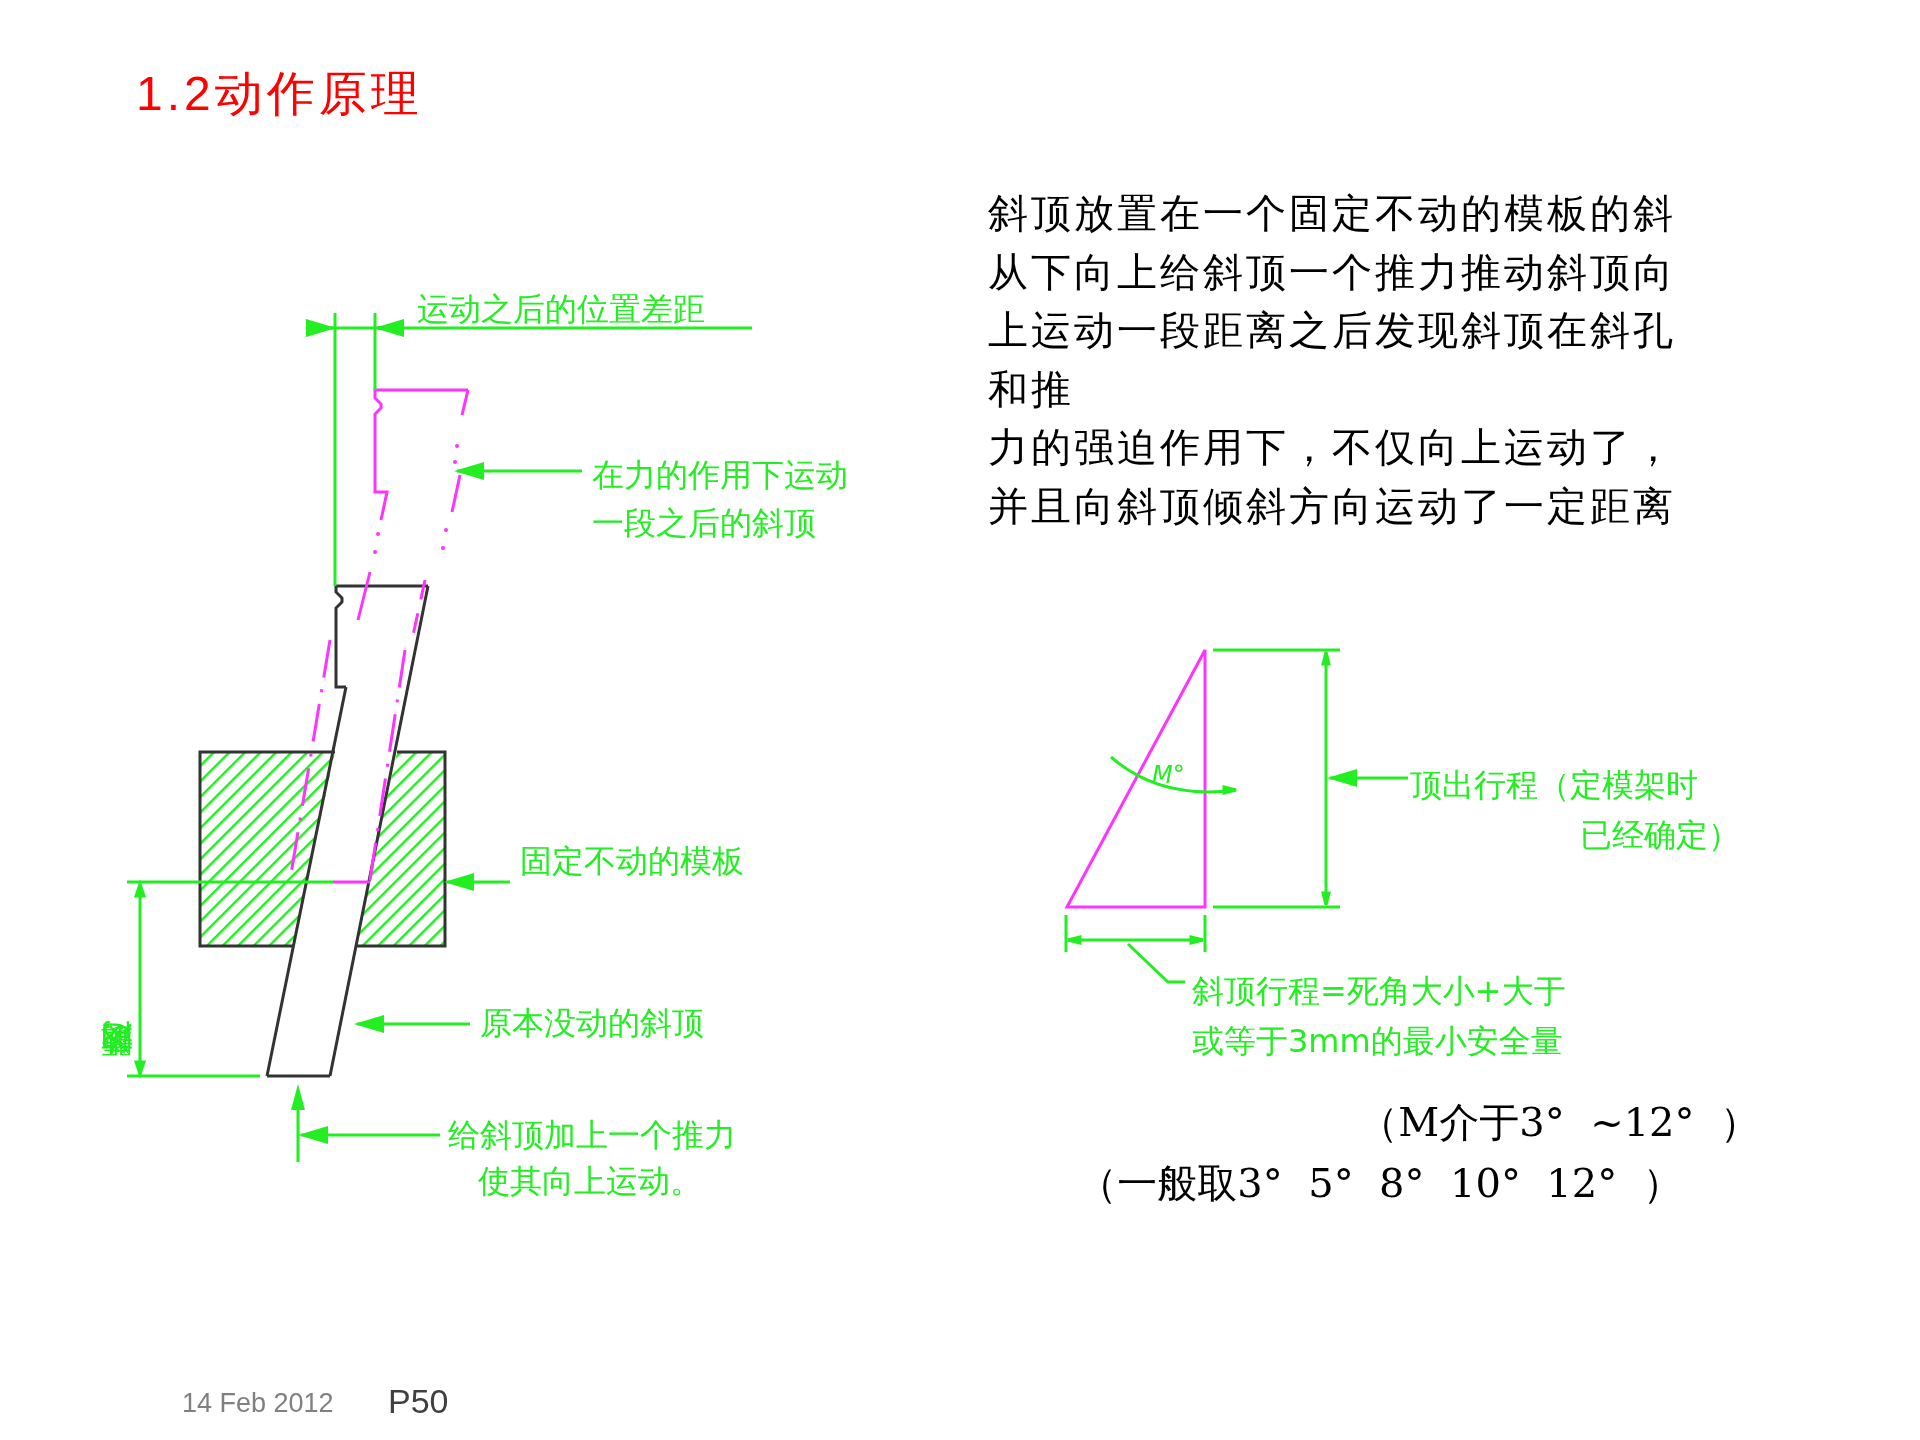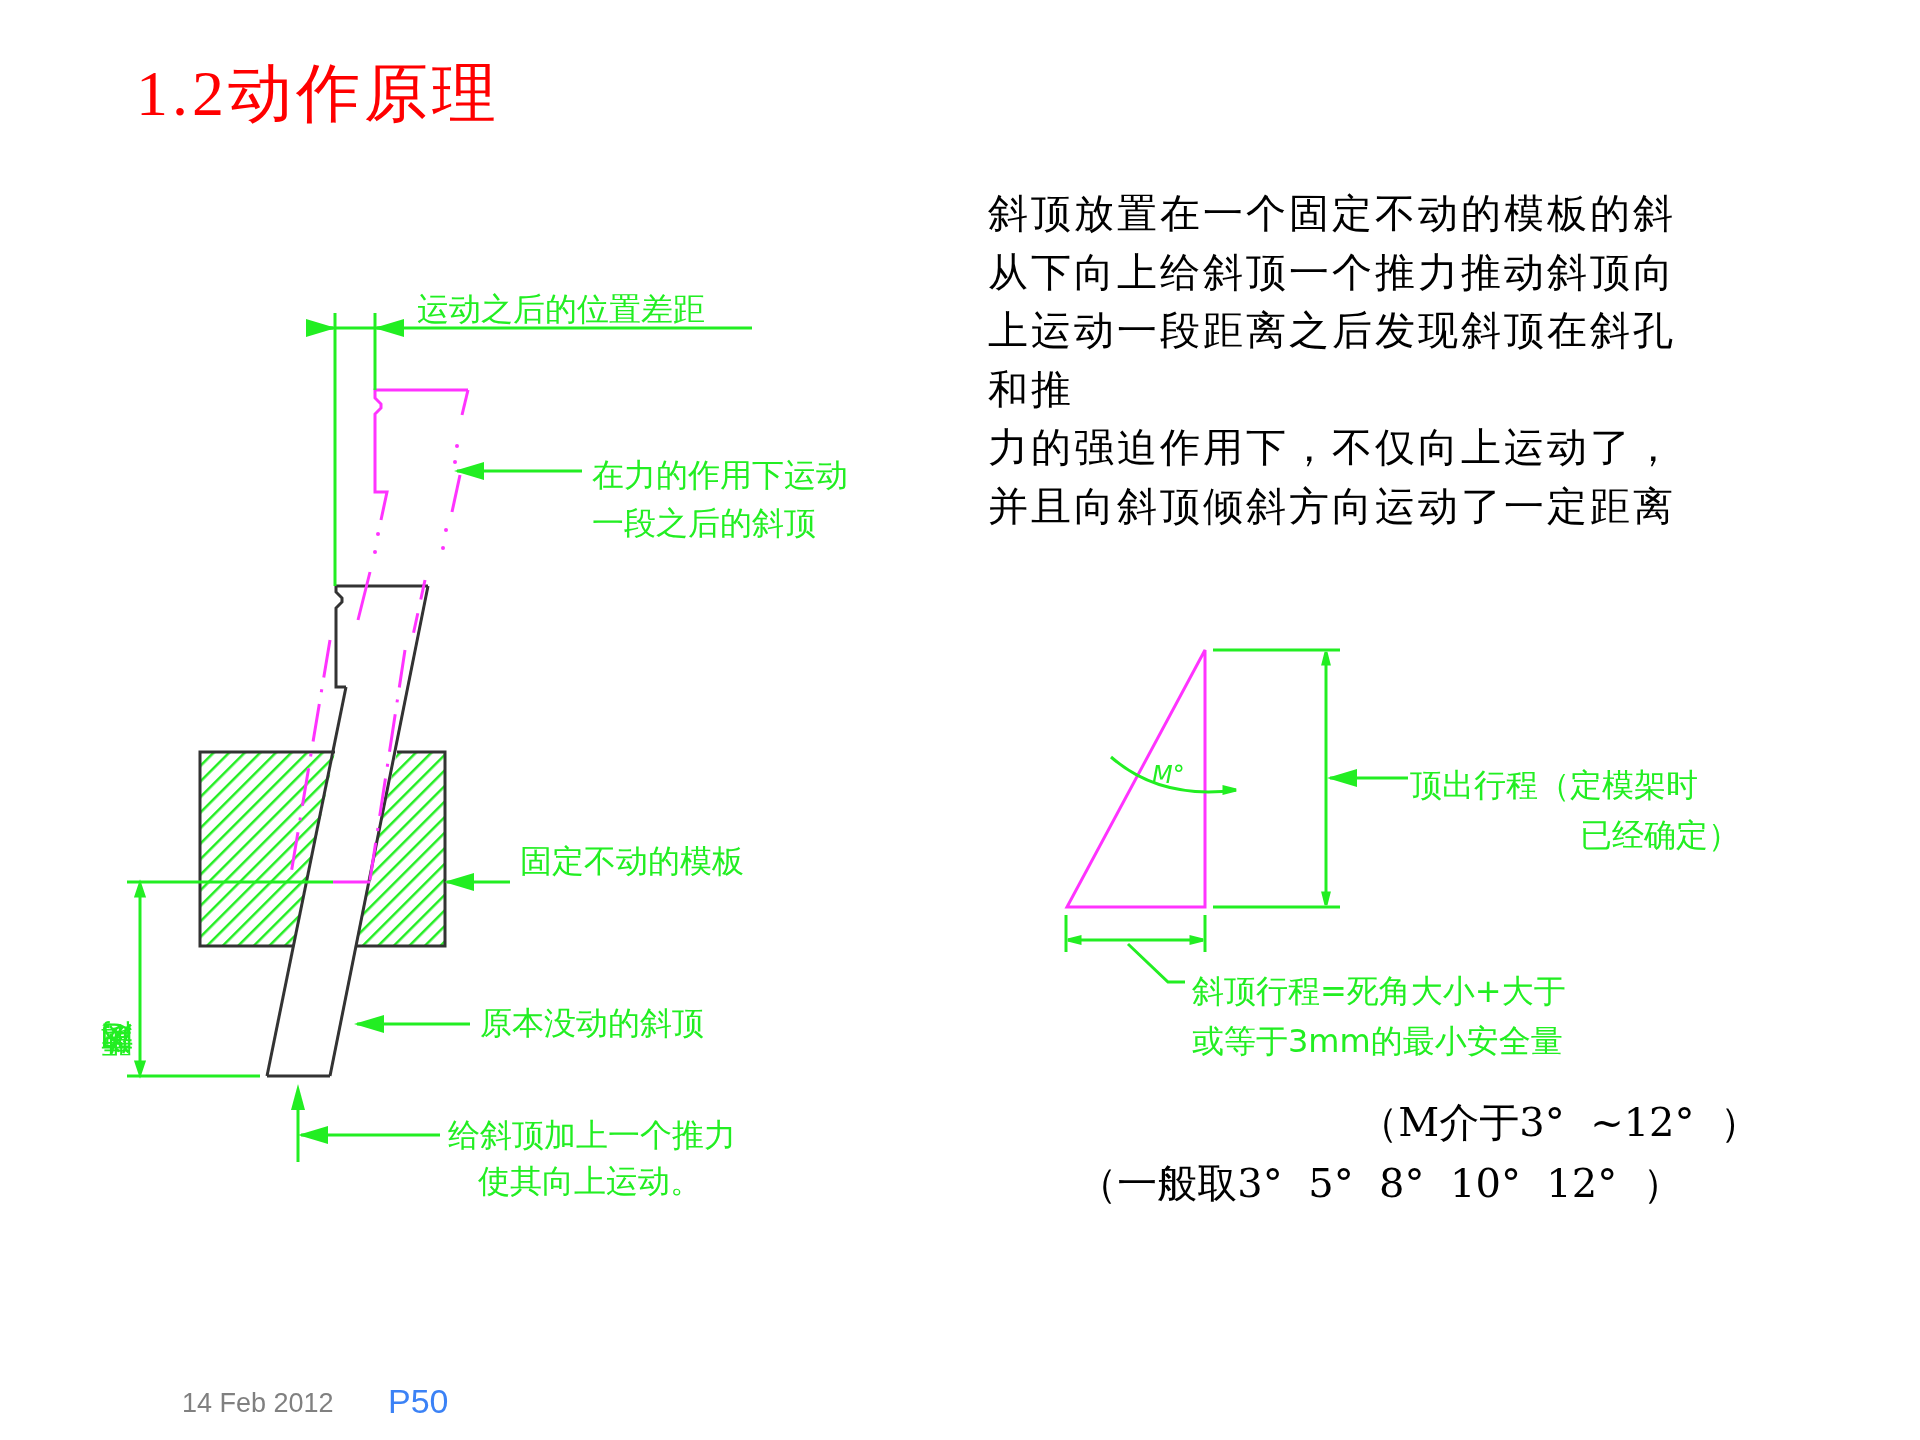--- a/index.html
+++ b/index.html
@@ -1,25 +1,25 @@
 <!DOCTYPE html>
 <html><head>
 <meta charset="utf-8">
 <style>
   html, body { margin:0; padding:0; background:#ffffff; }
   body { width:1920px; height:1440px; position:relative; overflow:hidden; font-family:"DejaVu Serif", serif; }
-  .title { position:absolute; left:136px; top:52px; font-family:Liberation Serif, serif; font-size:64px; line-height:84px; color:#ff0000; letter-spacing:4px; white-space:nowrap; }
+  .title { position:absolute; left:136px; top:52px; font-family:Liberation Sans, sans-serif; font-size:48px; line-height:84px; color:#ff0000; letter-spacing:4px; white-space:nowrap; }
   .desc { position:absolute; left:988px; top:184px; width:800px; font-family:"DejaVu Serif", serif; font-size:40px; line-height:58.5px; color:#000000; letter-spacing:3px; }
   .desc div { white-space:nowrap; }
   svg.diagram { position:absolute; left:0; top:0; }
   .lbl { position:absolute; font-family:"DejaVu Sans", sans-serif; color:#22ee22; font-size:32px; line-height:46px; white-space:nowrap; }
   .lbl-v { position:absolute; font-family:"DejaVu Sans", sans-serif; color:#22ee22; font-size:32px; line-height:36px; writing-mode:vertical-rl; transform:rotate(180deg); white-space:nowrap; }
   .range { position:absolute; left:1000px; width:760px; text-align:center; font-family:"DejaVu Serif", serif; font-size:40px; line-height:56px; color:#000000; white-space:pre; }
   .footer-date { position:absolute; left:182px; top:1388px; font-family:"Liberation Sans", sans-serif; font-size:27px; color:#808080; }
-  .footer-page { position:absolute; left:388px; top:1382px; font-family:"Liberation Sans", sans-serif; font-size:34px; color:#3b82f6; }
+  .footer-page { position:absolute; left:388px; top:1382px; font-family:"Liberation Sans", sans-serif; font-size:34px; color:#404040; }
 </style>
 </head>
 <body>
 
 <div class="title">1.2动作原理</div>
 
 <div class="desc">
   <div>斜顶放置在一个固定不动的模板的斜</div>
   <div>从下向上给斜顶一个推力推动斜顶向</div>
   <div>上运动一段距离之后发现斜顶在斜孔</div>

